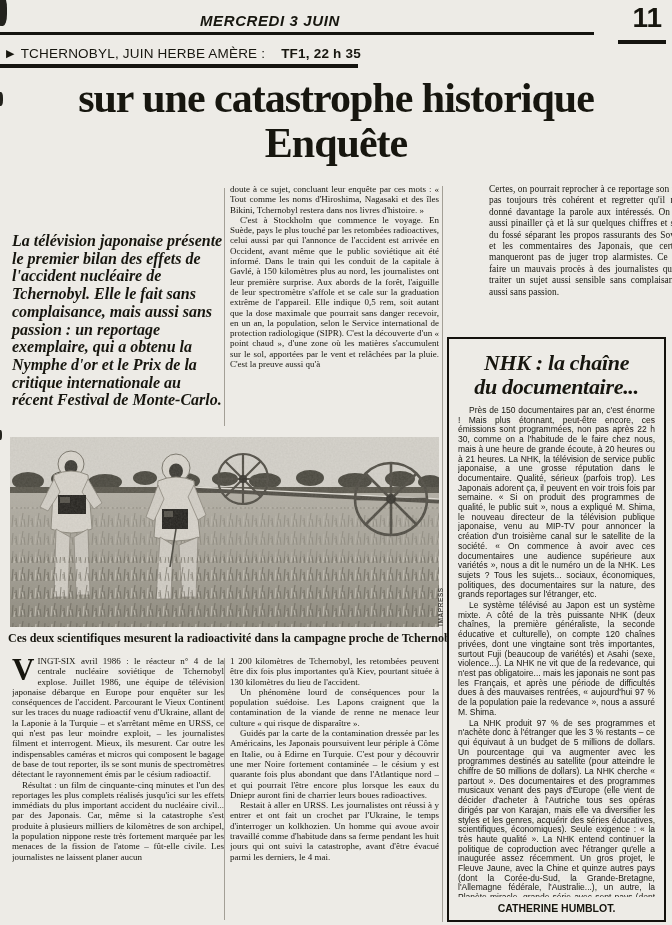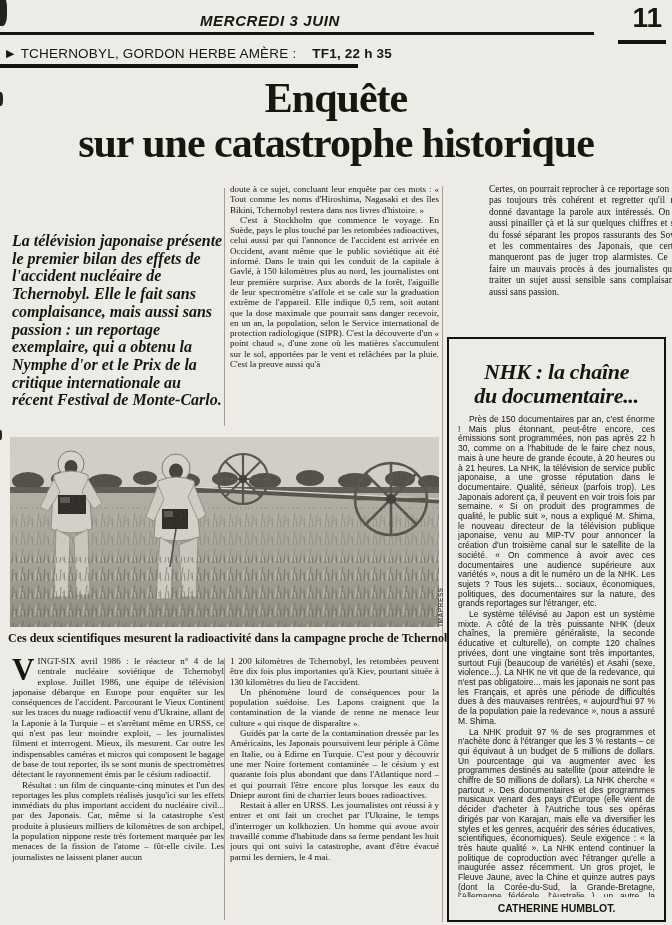--- a/index.html
+++ b/index.html
@@ -69,21 +69,21 @@
     color:#46443e;letter-spacing:.6px;
   }
   .caption{
     position:absolute;left:8px;top:631px;width:432px;text-align:left;
     font-weight:700;font-size:12px;white-space:nowrap;
   }
   
   .nhk{
     position:absolute;left:447px;top:337px;width:219px;height:585px;
     border:2.5px solid #14120d;background:#edebe6;box-sizing:border-box;
-    padding:21px 9px 6px;display:flex;flex-direction:column;
+    padding:12px 9px 6px;display:flex;flex-direction:column;
   }
   .nhk-title{
     font-weight:700;font-style:italic;font-size:22px;line-height:23.5px;
     text-align:center;margin-bottom:8px;letter-spacing:-.3px;
   }
   .nhk-paras{
     flex:1;overflow:hidden;
     font-family:"Liberation Sans",sans-serif;font-size:8.5px;line-height:9.7px;
     text-align:justify;
   }
@@ -101,28 +101,28 @@
 <div class="smudge" style="left:-3px;top:-4px;width:10px;height:30px;"></div>
 <div class="smudge" style="left:-2px;top:92px;width:5px;height:14px;"></div>
 <div class="smudge" style="left:-2px;top:430px;width:4px;height:10px;"></div>
 
 <div class="masthead-date">MERCREDI 3 JUIN</div>
 <div class="page-number">11</div>
 <div class="masthead-rule"></div>
 <div class="page-number-rule"></div>
 
 <div class="kicker">
-  <span class="arrow">▶</span><span>TCHERNOBYL, GORDON HERBE AMÈRE :</span>
+  <span class="arrow">▶</span><span>TCHERNOBYL, JUIN HERBE AMÈRE :</span>
   <span class="strong">TF1, 22 h 35</span>
 </div>
 <div class="kicker-rule"></div>
 
 <div class="headline">
+  <div>sur une catastrophe historique</div>
   <div>Enquête</div>
-  <div>sur une catastrophe historique</div>
 </div>
 
 <div class="lead">La télévision japonaise présente le premier bilan des effets de l'accident nucléaire de Tchernobyl. Elle le fait sans complaisance, mais aussi sans passion : un reportage exemplaire, qui a obtenu la Nymphe d'or et le Prix de la critique internationale au récent Festival de Monte-Carlo.</div>
 
 <div class="vrule" style="left:224px;top:188px;height:238px;"></div>
 <div class="vrule" style="left:224px;top:658px;height:262px;"></div>
 <div class="vrule" style="left:442px;top:186px;height:736px;"></div>
 
 <div class="serif-col cont col2">
     <p>doute à ce sujet, concluant leur enquête par ces mots : « Tout comme les noms d'Hiroshima, Nagasaki et des îles Bikini, Tchernobyl restera dans nos livres d'histoire. »</p>

